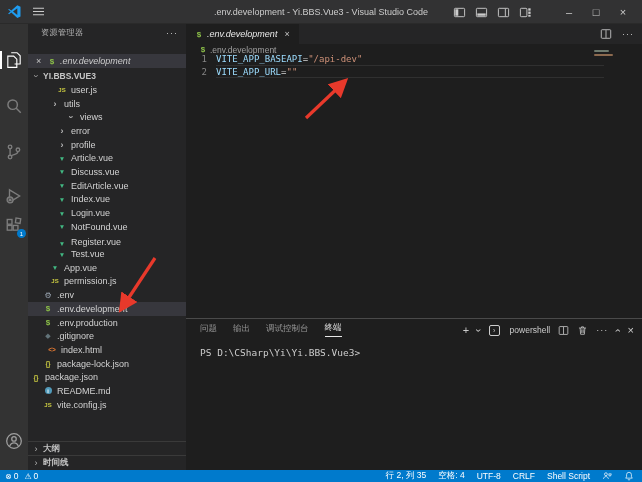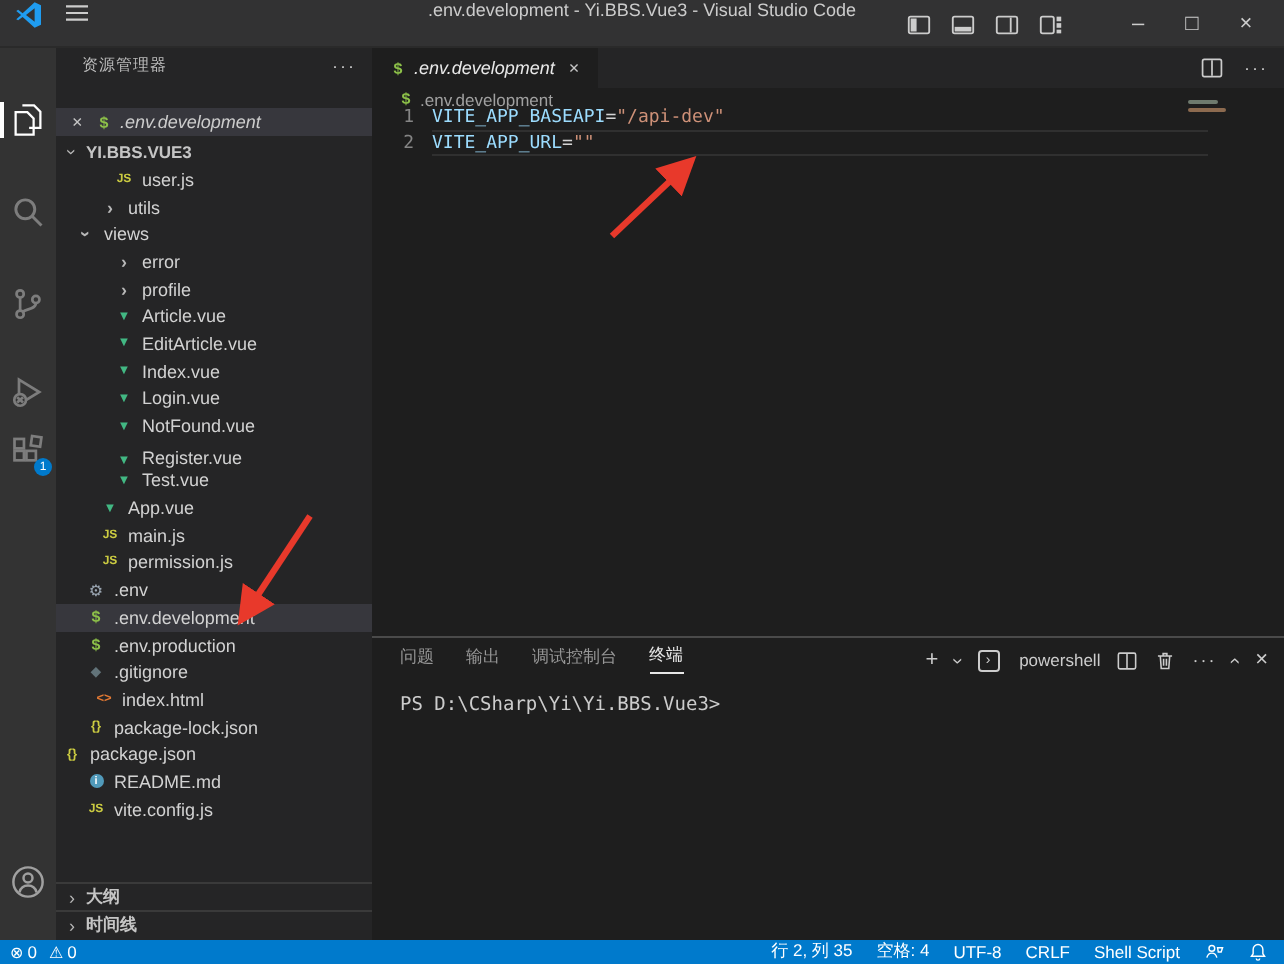--- a/index.html
+++ b/index.html
@@ -1,21 +1,21 @@
 <!DOCTYPE html>
 <html><head>
 <meta charset="utf-8">
 <style>
   * { margin:0; padding:0; box-sizing:border-box; }
   html,body { width:642px; height:482px; overflow:hidden; background:#1e1e1e;
               font-family:"Liberation Sans","DejaVu Sans",sans-serif; }
 
   
   .titlebar { position:absolute; left:0; top:0; width:642px; height:24px; background:#323233;
-              display:flex; border-bottom:1px solid #2a2a2a; }
+              display:flex; align-items:center; border-bottom:1px solid #2a2a2a; }
   .tb-logo { margin-left:7px; width:15px; height:15px; flex:none; }
   .tb-menu { margin-left:10px; width:13px; height:13px; flex:none; cursor:pointer; }
   .tb-title { position:absolute; left:0; right:0; text-align:center; font-size:9px; color:#cccccc; pointer-events:none; }
   .tb-controls { position:absolute; right:0; top:0; height:24px; display:flex; align-items:center; gap:9px; padding-right:10px; }
   .tb-controls svg { width:13px; height:13px; cursor:pointer; }
   .tb-glyph { color:#cccccc; font-size:11px; width:18px; text-align:center; cursor:pointer; }
   .tb-gap { width:10px; }
 
   
   .activitybar { position:absolute; left:0; top:24px; width:28px; height:446px; background:#333333; }
@@ -210,38 +210,42 @@
 
   <div class="tree">
       <div class="trow" style="padding-left: 29px;">
         <span class="islot" style="color: rgb(203, 203, 65); font-size: 6px;">JS</span>
         <span class="tlabel">user.js</span>
       </div>
       <div class="trow" style="padding-left: 22px;">
         <span class="islot chev">›</span>
         <span class="tlabel">utils</span>
       </div>
-      <div class="trow" style="padding-left: 10px;">
+      <div class="trow" style="padding-left: 10px; margin-left: 28px;">
         <span class="islot chev down">›</span>
         <span class="tlabel">views</span>
       </div>
       <div class="trow" style="padding-left: 29px;">
         <span class="islot chev">›</span>
         <span class="tlabel">error</span>
       </div>
       <div class="trow" style="padding-left: 29px;">
         <span class="islot chev">›</span>
         <span class="tlabel">profile</span>
       </div>
       <div class="trow" style="padding-left: 29px;">
         <span class="islot" style="color: rgb(66, 184, 131); font-size: 6.5px;">▼</span>
         <span class="tlabel">Article.vue</span>
       </div>
       <div class="trow" style="padding-left: 29px;">
         <span class="islot" style="color: rgb(66, 184, 131); font-size: 6.5px;">▼</span>
+        <span class="tlabel">Discuss.vue</span>
+      </div>
+      <div class="trow" style="padding-left: 29px;">
+        <span class="islot" style="color: rgb(66, 184, 131); font-size: 6.5px;">▼</span>
         <span class="tlabel">EditArticle.vue</span>
       </div>
       <div class="trow" style="padding-left: 29px;">
         <span class="islot" style="color: rgb(66, 184, 131); font-size: 6.5px;">▼</span>
         <span class="tlabel">Index.vue</span>
       </div>
       <div class="trow" style="padding-left: 29px;">
         <span class="islot" style="color: rgb(66, 184, 131); font-size: 6.5px;">▼</span>
         <span class="tlabel">Login.vue</span>
       </div>
@@ -253,24 +257,20 @@
         <span class="islot" style="color: rgb(66, 184, 131); font-size: 6.5px;">▼</span>
         <span class="tlabel">Register.vue</span>
       </div>
       <div class="trow" style="padding-left: 29px;">
         <span class="islot" style="color: rgb(66, 184, 131); font-size: 6.5px;">▼</span>
         <span class="tlabel">Test.vue</span>
       </div>
       <div class="trow" style="padding-left: 22px;">
         <span class="islot" style="color: rgb(66, 184, 131); font-size: 6.5px;">▼</span>
         <span class="tlabel">App.vue</span>
-      </div>
-      <div class="trow" style="padding-left: 22px;">
-        <span class="islot" style="color: rgb(203, 203, 65); font-size: 6px;">JS</span>
-        <span class="tlabel">main.js</span>
       </div>
       <div class="trow" style="padding-left: 22px;">
         <span class="islot" style="color: rgb(203, 203, 65); font-size: 6px;">JS</span>
         <span class="tlabel">permission.js</span>
       </div>
       <div class="trow" style="padding-left: 15px;">
         <span class="islot" style="color: rgb(154, 165, 177); font-size: 8px;">⚙</span>
         <span class="tlabel">.env</span>
       </div>
       <div class="trow sel" style="padding-left: 15px;">

